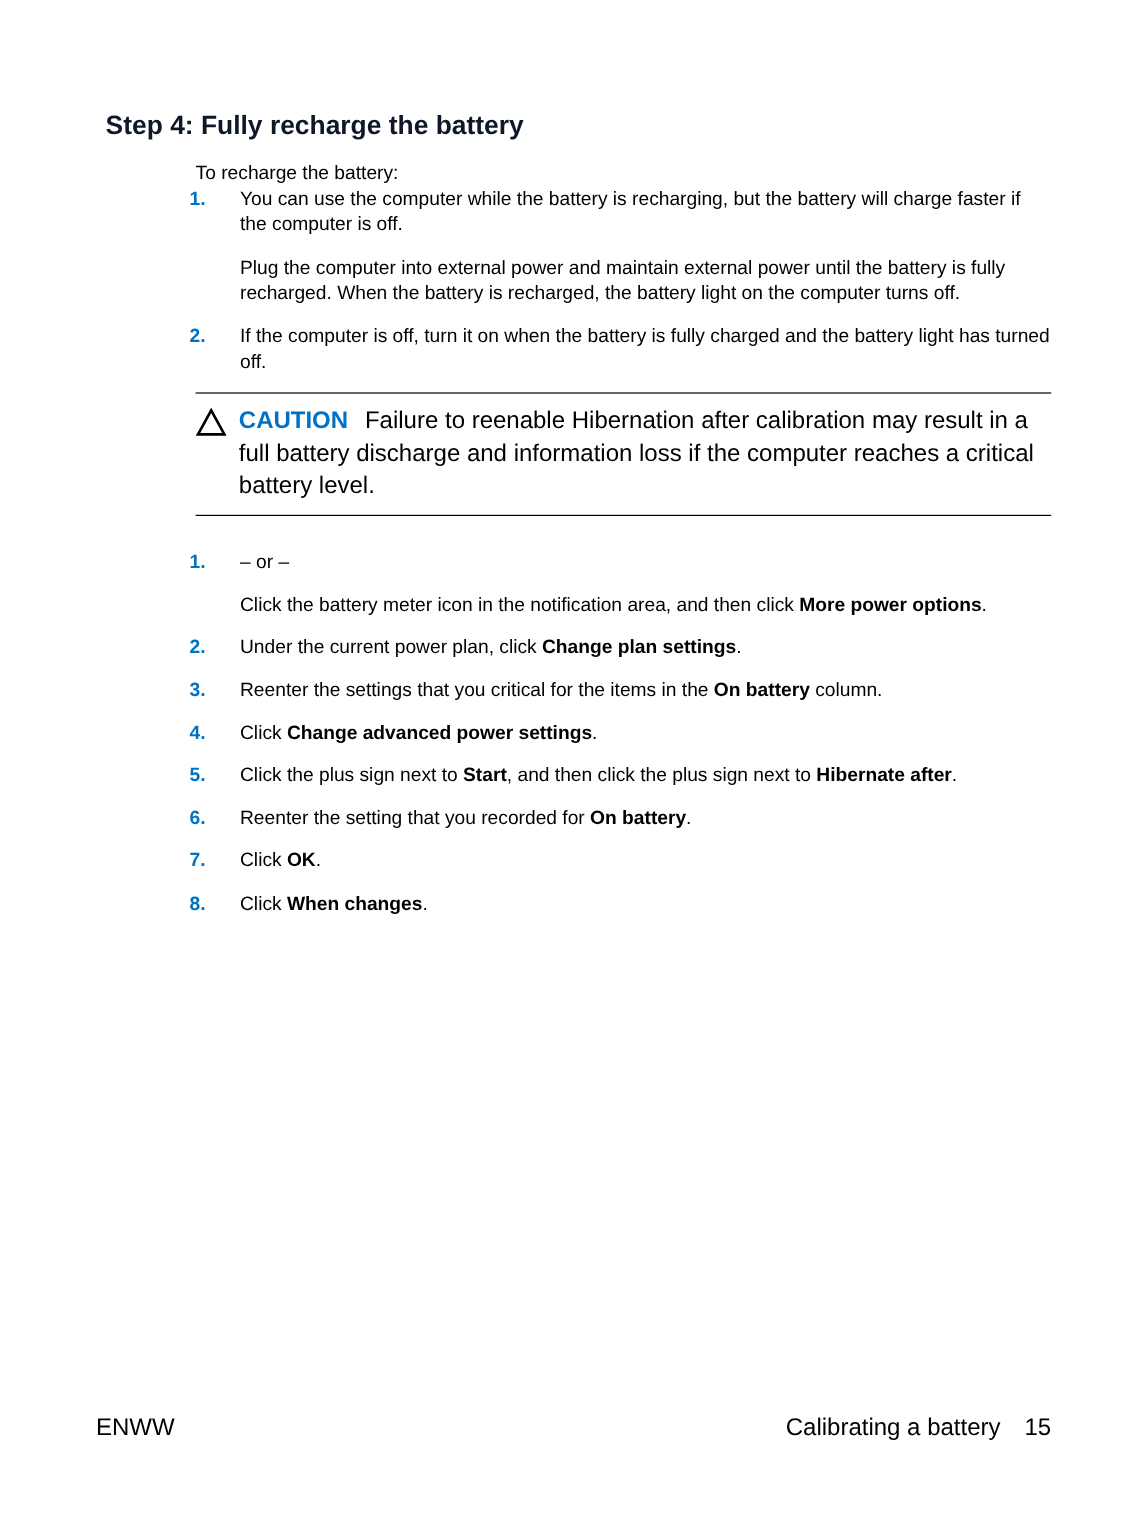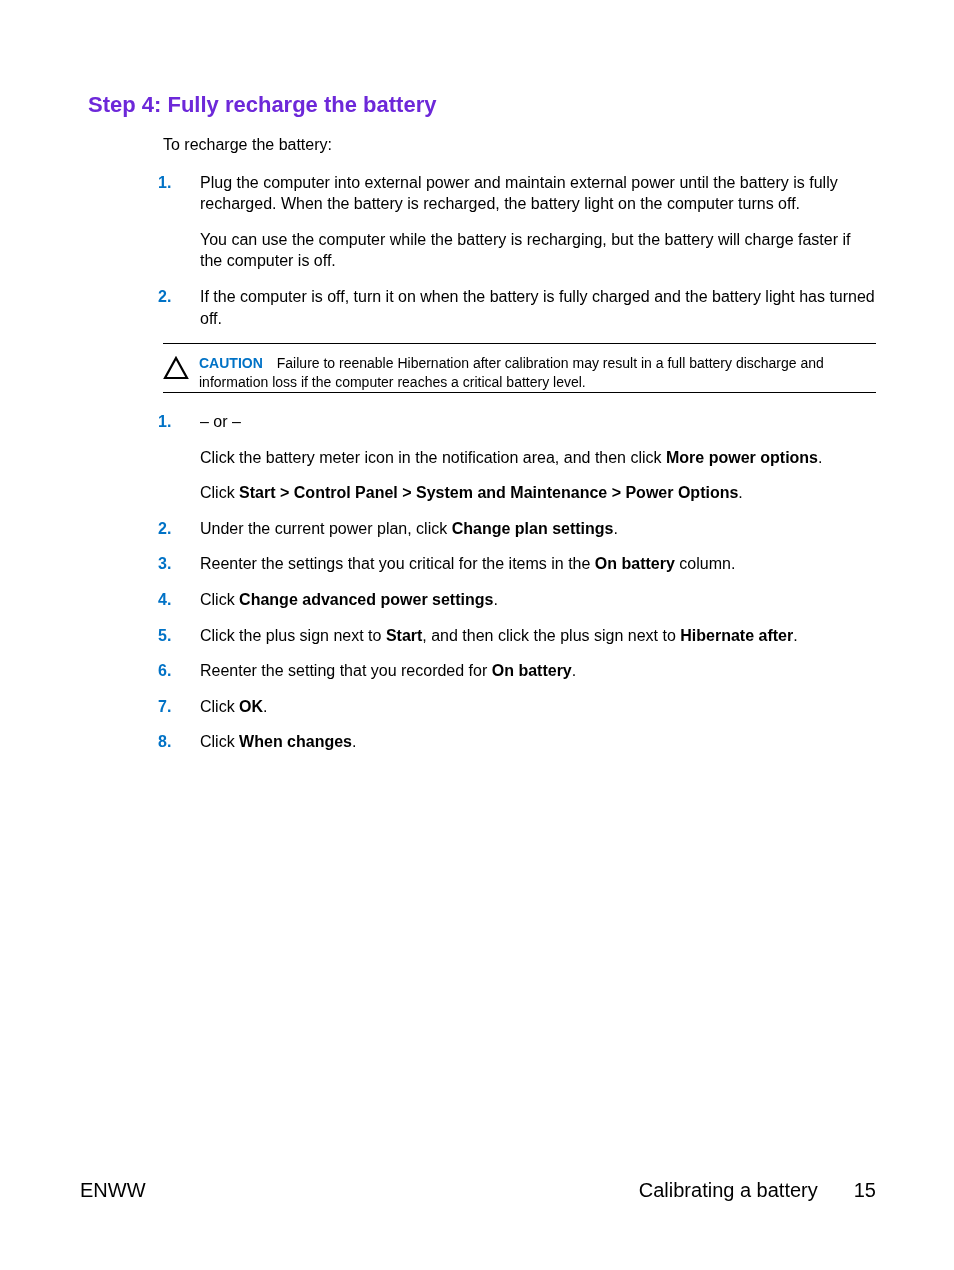--- a/index.html
+++ b/index.html
@@ -1,48 +1,48 @@
 <!DOCTYPE html>
 <html><head>
 <meta charset="utf-8">
 <style>
   * { box-sizing: border-box; margin: 0; padding: 0; }
   html, body { width: 954px; height: 1270px; background: #fff; font-family: Arial, Helvetica, sans-serif; color: #000; }
   .page { position: relative; width: 954px; height: 1270px; padding: 92px 78px 0 88px; }
-  .heading { color: #6d28d9; font-weight: bold; font-size: 22px; margin-bottom: 16px; margin-top: 26px; }
+  .heading { color: #0f172a; font-weight: bold; font-size: 22px; margin-bottom: 16px; margin-top: 26px; }
   .heading:first-child { margin-top: 0; }
-  .intro { font-size: 16px; margin-left: 75px; margin-bottom: 16px; line-height: 1.35; }
+  .intro { font-size: 16px; margin-left: 75px; line-height: 1.35; }
   ol { list-style: none; margin-left: 70px; }
   ol li { font-size: 16px; line-height: 1.35; margin-bottom: 14px; display: flex; }
   .num { color: #0072C6; font-weight: bold; min-width: 42px; }
   .content { flex: 1; }
   .content p { margin-bottom: 14px; }
   .content p:last-child { margin-bottom: 0; }
-  .caution-box { margin: 8px 0 18px 75px; border-top: 1px solid #000; border-bottom: 1px solid #000; padding: 10px 0 0 0; display: flex; font-size: 14px; line-height: 1.35; }
+  .caution-box { margin: 8px 0 28px 75px; border-top: 1px solid #000; border-bottom: 1px solid #000; padding: 10px 0 10px 0; display: flex; font-size: 20px; line-height: 1.35; }
   .caution-icon { width: 36px; flex-shrink: 0; display: flex; align-items: flex-start; padding-top: 2px; }
   .caution-icon svg { width: 26px; height: 24px; }
   .caution-text { flex: 1; }
   .caution-label { color: #0072C6; font-weight: bold; margin-right: 14px; }
   b { font-weight: bold; }
   .footer { position: absolute; bottom: 68px; left: 80px; right: 78px; font-size: 20px; display: flex; justify-content: space-between; }
-  .footer-right { display: flex; gap: 36px; }
+  .footer-right { display: flex; gap: 20px; }
 </style>
 </head>
 <body>
 
 <div class="page">
 
   <div class="heading">Step 4: Fully recharge the battery</div>
   <div class="intro">To recharge the battery:</div>
   <ol>
     <li>
       <span class="num">1.</span>
       <div class="content">
+        <p>You can use the computer while the battery is recharging, but the battery will charge faster if the computer is off.</p>
         <p>Plug the computer into external power and maintain external power until the battery is fully recharged. When the battery is recharged, the battery light on the computer turns off.</p>
-        <p>You can use the computer while the battery is recharging, but the battery will charge faster if the computer is off.</p>
       </div>
     </li>
     <li>
       <span class="num">2.</span>
       <div class="content">
         <p>If the computer is off, turn it on when the battery is fully charged and the battery light has turned off.</p>
       </div>
     </li>
   </ol>
 
@@ -57,21 +57,20 @@
       <span class="caution-label">CAUTION</span><span>Failure to reenable Hibernation after calibration may result in a full battery discharge and information loss if the computer reaches a critical battery level.</span>
     </div>
   </div>
 
   <ol>
     <li>
       <span class="num">1.</span>
       <div class="content">
         <p>– or –</p>
         <p><span>Click the battery meter icon in the notification area, and then click </span><b>More power options</b><span>.</span></p>
-        <p><span>Click </span><b>Start &gt; Control Panel &gt; System and Maintenance &gt; Power Options</b><span>.</span></p>
       </div>
     </li>
     <li>
       <span class="num">2.</span>
       <div class="content"><span>Under the current power plan, click </span><b>Change plan settings</b><span>.</span></div>
     </li>
     <li>
       <span class="num">3.</span>
       <div class="content"><span>Reenter the settings that you critical for the items in the </span><b>On battery</b><span> column.</span></div>
     </li>

